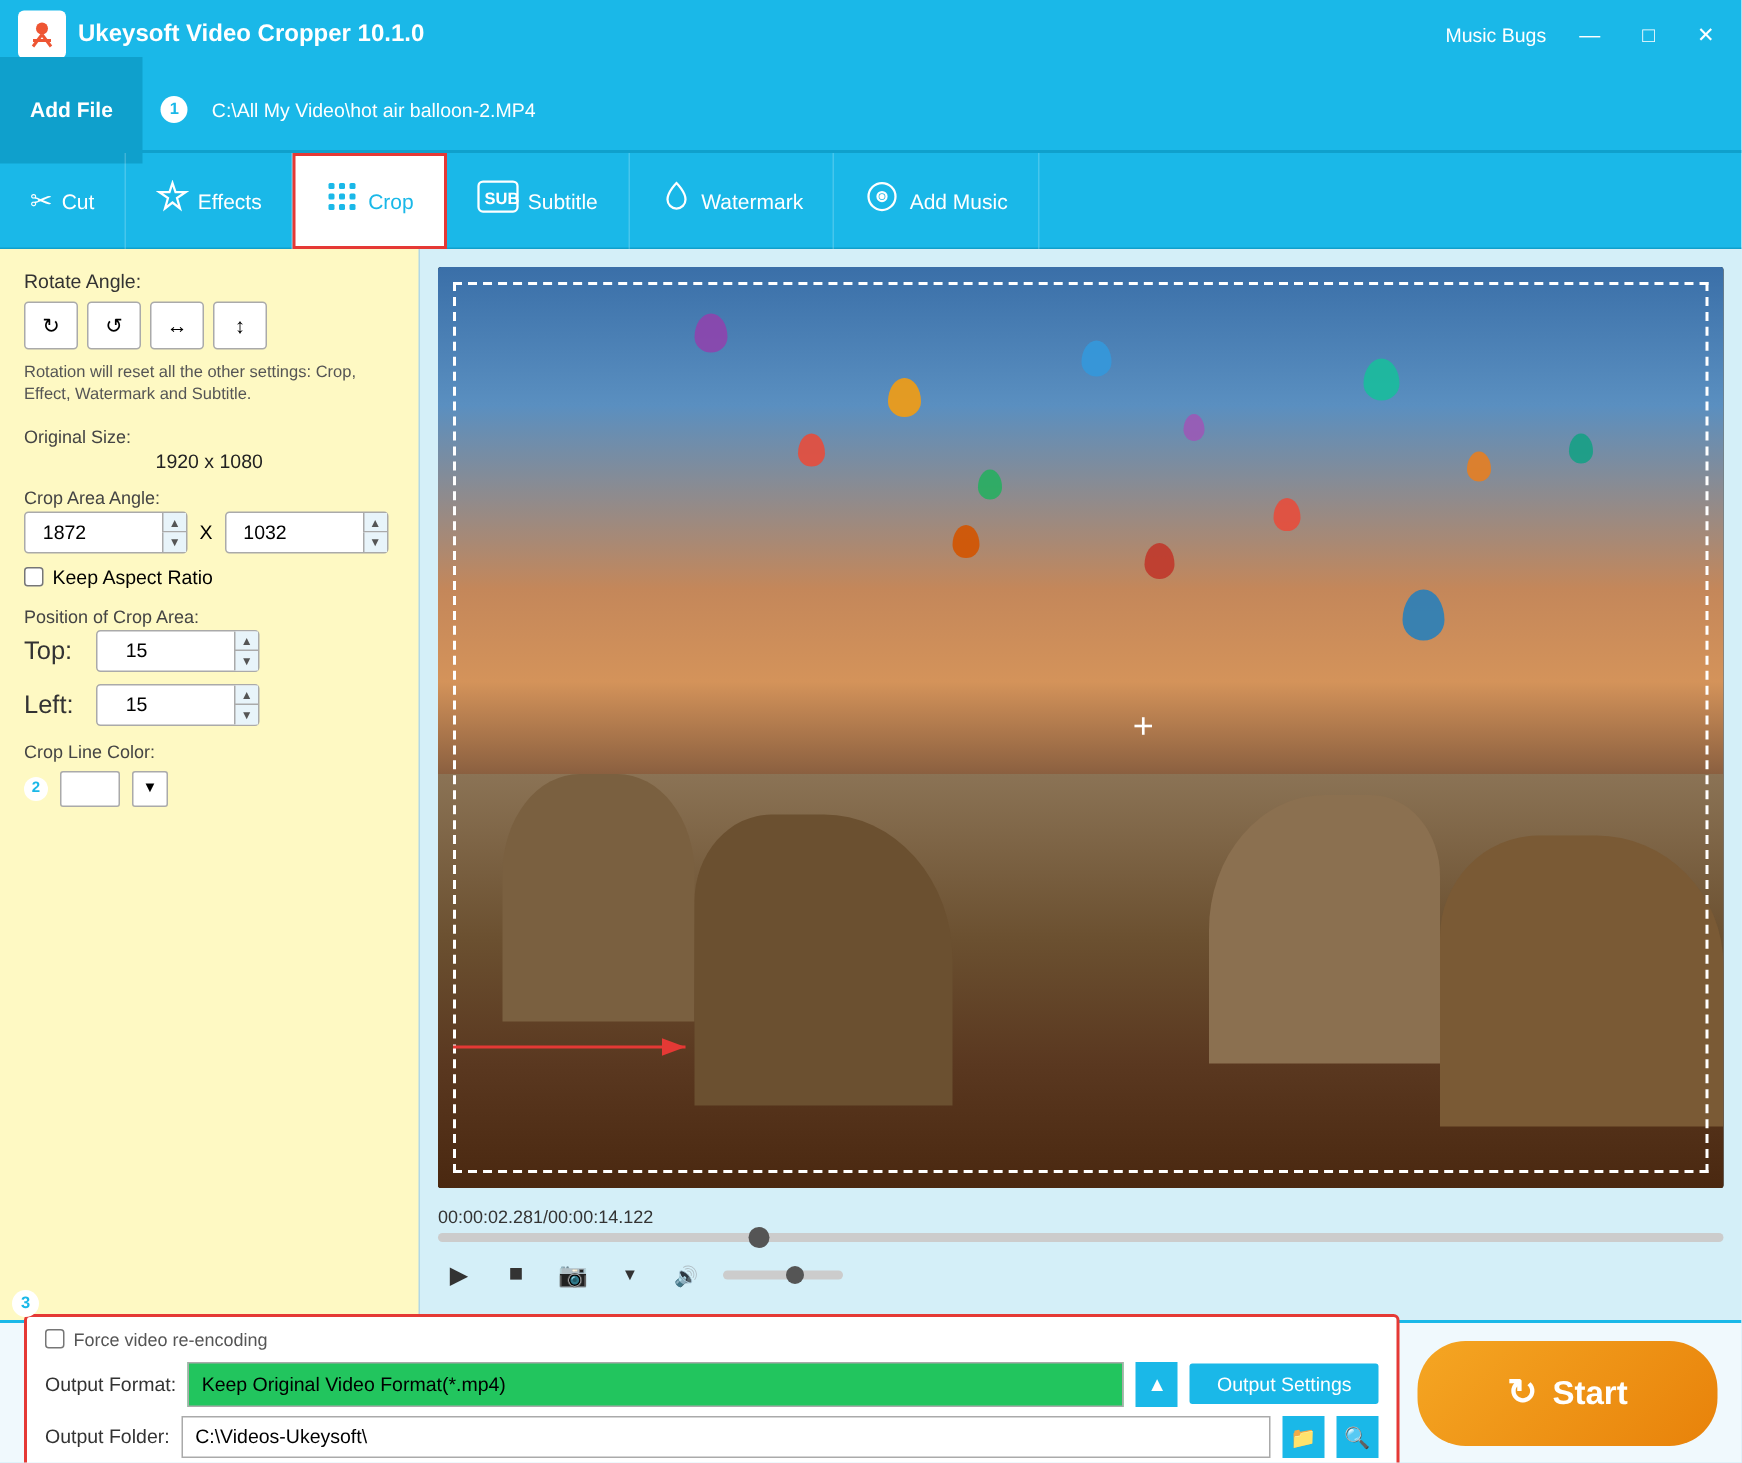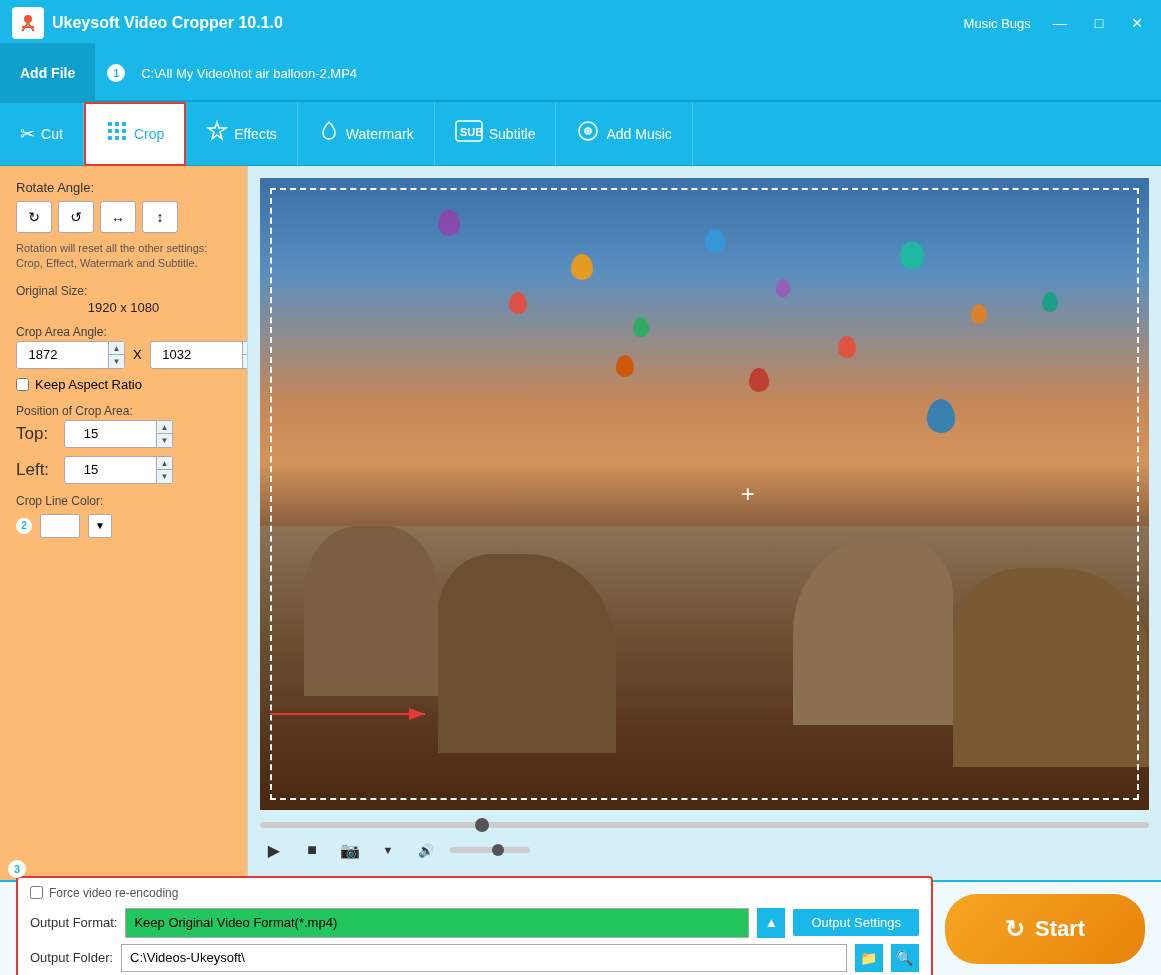--- a/index.html
+++ b/index.html
@@ -26,21 +26,21 @@
       background: #1ab8e8;
       height: 56px;
       display: flex;
       align-items: center;
       padding: 0 0;
       border-bottom: 2px solid #0fa0cc;
     }
     #add-file-btn {
       background: #0fa0cc;
       color: #fff;
-      height: 60px;
+      height: 71px;
       padding: 0 20px;
       display: flex;
       align-items: center;
       font-size: 14px;
       font-weight: bold;
       cursor: pointer;
       white-space: nowrap;
     }
     #file-path {
       color: #fff;
@@ -79,22 +79,22 @@
 
     
     #main-content {
       display: flex;
       height: calc(975px - 46px - 56px - 64px - 95px);
       background: #d4eff8;
     }
 
     
     #left-panel {
-      width: 248px;
-      background: #fdba74;
+      width: 280px;
+      background: #fef9c3;
       padding: 14px 16px;
       border-right: 1px solid #b0d8e8;
       overflow-y: auto;
       flex-shrink: 0;
     }
     .section-label { font-size: 13px; color: #333; margin-bottom: 6px; font-weight: 500; }
     .rotate-buttons { display: flex; gap: 6px; margin-bottom: 8px; }
     .rotate-btn {
       width: 36px; height: 32px;
       background: #fff;
@@ -384,61 +384,61 @@
     <span>Add File</span>
   </div>
   <span style="background:#fff;color:#1ab8e8;border-radius:50%;width:18px;height:18px;display:inline-flex;align-items:center;justify-content:center;font-size:11px;font-weight:bold;margin-left:12px;">1</span>
   <span id="file-path">C:\All My Video\hot air balloon-2.MP4</span>
 </div>
 
 <div id="nav-tabs">
   <div class="nav-tab">
     <span class="nav-tab-icon">✂</span>
     <span>Cut</span>
+  </div>
+  <div class="nav-tab">
+    <span class="nav-tab-icon">
+      <svg width="22" height="22" viewBox="0 0 22 22" fill="none" stroke="#fff" stroke-width="1.5">
+        <polygon points="11,2 13,8 20,8 14,12 16,19 11,15 6,19 8,12 2,8 9,8"></polygon>
+      </svg>
+    </span>
+    <span>Effects</span>
   </div>
   <div class="nav-tab active" style="border:2px solid #e53935;">
     <span class="nav-tab-icon">
       <svg width="22" height="22" viewBox="0 0 22 22" fill="#1ab8e8">
         <rect x="2" y="2" width="4" height="4" rx="1"></rect>
         <rect x="9" y="2" width="4" height="4" rx="1"></rect>
         <rect x="16" y="2" width="4" height="4" rx="1"></rect>
         <rect x="2" y="9" width="4" height="4" rx="1"></rect>
         <rect x="9" y="9" width="4" height="4" rx="1"></rect>
         <rect x="16" y="9" width="4" height="4" rx="1"></rect>
         <rect x="2" y="16" width="4" height="4" rx="1"></rect>
         <rect x="9" y="16" width="4" height="4" rx="1"></rect>
         <rect x="16" y="16" width="4" height="4" rx="1"></rect>
       </svg>
     </span>
     <span>Crop</span>
   </div>
   <div class="nav-tab">
     <span class="nav-tab-icon">
-      <svg width="22" height="22" viewBox="0 0 22 22" fill="none" stroke="#fff" stroke-width="1.5">
-        <polygon points="11,2 13,8 20,8 14,12 16,19 11,15 6,19 8,12 2,8 9,8"></polygon>
+      <svg width="28" height="22" viewBox="0 0 28 22">
+        <rect x="1" y="1" width="26" height="20" rx="3" fill="none" stroke="#fff" stroke-width="1.5"></rect>
+        <text x="5" y="16" font-size="11" fill="#fff" font-weight="bold">SUB</text>
       </svg>
     </span>
-    <span>Effects</span>
+    <span>Subtitle</span>
   </div>
   <div class="nav-tab">
     <span class="nav-tab-icon">
       <svg width="22" height="22" viewBox="0 0 22 22" fill="none" stroke="#fff" stroke-width="1.5">
         <path d="M11 2 C11 2 5 8 5 13 a6 6 0 0 0 12 0 C17 8 11 2 11 2z"></path>
       </svg>
     </span>
     <span>Watermark</span>
-  </div>
-  <div class="nav-tab">
-    <span class="nav-tab-icon">
-      <svg width="28" height="22" viewBox="0 0 28 22">
-        <rect x="1" y="1" width="26" height="20" rx="3" fill="none" stroke="#fff" stroke-width="1.5"></rect>
-        <text x="5" y="16" font-size="11" fill="#fff" font-weight="bold">SUB</text>
-      </svg>
-    </span>
-    <span>Subtitle</span>
   </div>
   <div class="nav-tab">
     <span class="nav-tab-icon">
       <svg width="24" height="22" viewBox="0 0 24 22" fill="none" stroke="#fff" stroke-width="1.5">
         <circle cx="12" cy="11" r="9"></circle>
         <circle cx="12" cy="11" r="3"></circle>
         <circle cx="12" cy="11" r="1" fill="#fff"></circle>
       </svg>
     </span>
     <span>Add Music</span>
@@ -562,20 +562,21 @@
               <polygon points="0 0, 8 3, 0 6" fill="#e53935"></polygon>
             </marker>
           </defs>
           <line x1="10" y1="20" x2="165" y2="20" stroke="#e53935" stroke-width="2" marker-end="url(#arrowhead)"></line>
         </svg>
 
       </div>
     </div>
 
     <div id="video-controls">
+      <div id="time-display">00:00:02.281/00:00:14.122</div>
       <div id="seek-bar">
         <div id="seek-thumb"></div>
       </div>
       <div id="playback-controls">
         <div class="ctrl-btn">▶</div>
         <div class="ctrl-btn">■</div>
         <div class="ctrl-btn">📷</div>
         <div class="ctrl-btn" style="font-size:11px;">▼</div>
         <div class="ctrl-btn" style="font-size:13px;">🔊</div>
         <div id="volume-bar">

